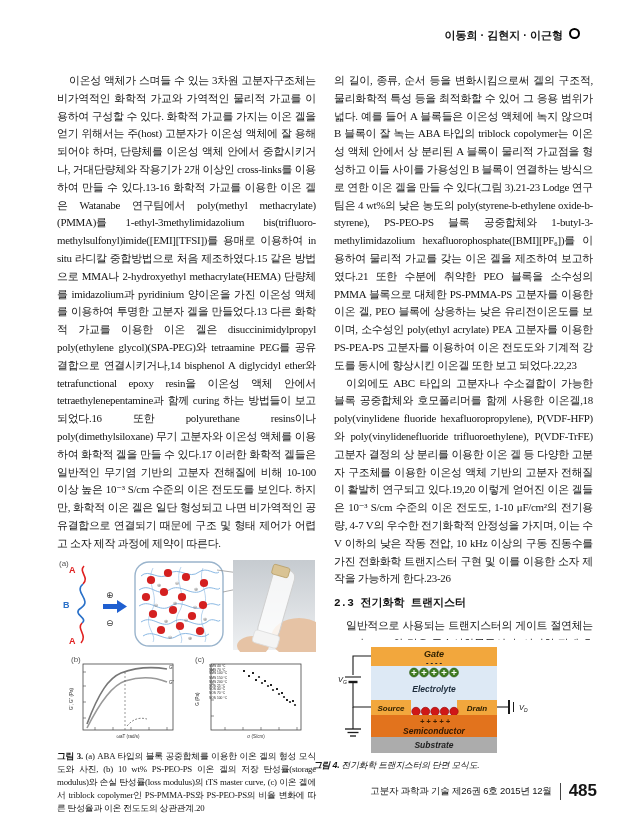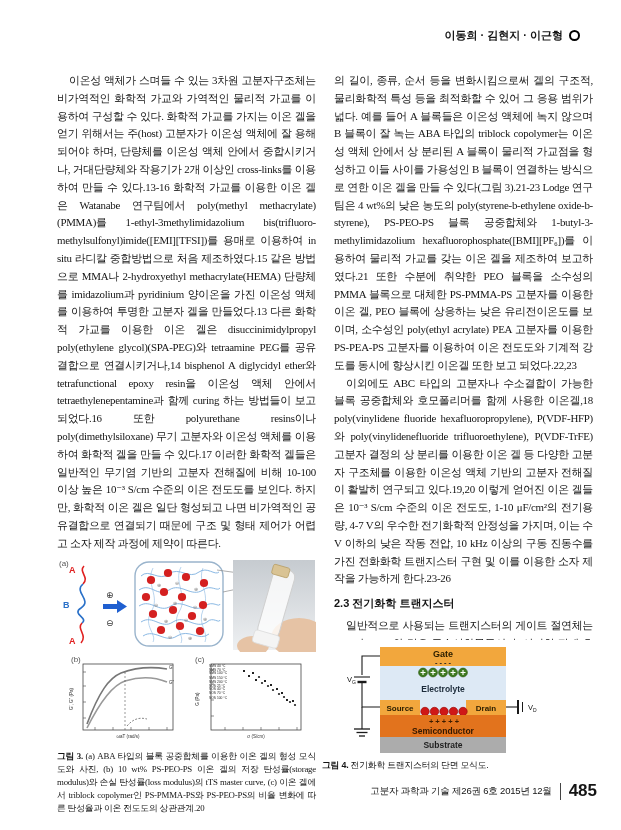--- a/index.html
+++ b/index.html
@@ -1,38 +1,38 @@
 <!DOCTYPE html>
 <html><head>
 <meta charset="utf-8">
 <style>
   html,body{margin:0;padding:0;background:#ffffff;}
   .page{position:relative;width:621px;height:830px;background:#fff;overflow:hidden;
         font-family:"Liberation Serif","DejaVu Serif",serif;color:#141414;}
-  .authors{position:absolute;top:28px;right:41px;display:flex;align-items:center;gap:6px;
+  .authors{position:absolute;top:28px;right:41px;display:flex;align-items:flex-start;gap:6px;
            font-family:"Liberation Sans","DejaVu Sans",sans-serif;font-weight:bold;font-size:11px;}
   .ring{width:7px;height:7px;border:2.6px solid #000;border-radius:50%;display:inline-block;}
   .col{position:absolute;top:72px;width:259px;font-size:10.9px;line-height:17.8px;
        text-align:justify;letter-spacing:-0.25px;overflow:hidden;overflow-wrap:anywhere;}
   .col-left{left:57px;height:482px;}
   .col-right{left:334px;height:568px;}
   .col p{margin:0;text-indent:12px;}
   .col p.cont{text-indent:0;}
-  .sec-head{font-family:Liberation Sans, sans-serif;font-weight:bold;
+  .sec-head{font-family:Liberation Mono, monospace;font-weight:bold;
             font-size:11px;letter-spacing:0;margin:7px 0 4px;text-indent:0;}
   .fig3{position:absolute;left:57px;top:556px;width:259px;height:250px;}
   .fig3-schem{position:absolute;left:0;top:0;}
   .fig3-plotb{position:absolute;left:6px;top:98px;}
   .fig3-plotc{position:absolute;left:130px;top:98px;}
   .fig3-legend{position:absolute;left:152px;top:108px;width:70px;font-family:"Liberation Sans",sans-serif;
                font-size:6px;line-height:1.2;transform:scale(0.55);transform-origin:0 0;
                white-space:pre-line;color:#222;}
   .figcap{position:absolute;left:0;top:194px;width:259px;font-family:Liberation Serif, serif;
           font-size:8.8px;line-height:13px;text-align:justify;letter-spacing:-0.2px;}
-  .fig4{position:absolute;left:322px;top:644px;width:259px;}
+  .fig4{position:absolute;left:313px;top:644px;width:259px;font-style:italic;}
   .fig4 svg{display:block;margin-left:24px;}
   .fig4cap{font-family:"Liberation Sans","DejaVu Sans",sans-serif;font-size:8.8px;line-height:13px;
            margin-top:3px;letter-spacing:-0.2px;}
   .footer{position:absolute;right:24px;top:781px;display:flex;align-items:center;gap:8px;
           font-family:"Liberation Sans","DejaVu Sans",sans-serif;}
   .footer .j{font-size:9.5px;letter-spacing:-0.2px;}
   .footer .divider{width:1px;height:17px;background:#444;}
   .footer .pg{font-size:17px;font-weight:bold;}
   b.capb{font-weight:bold;}
 </style>

